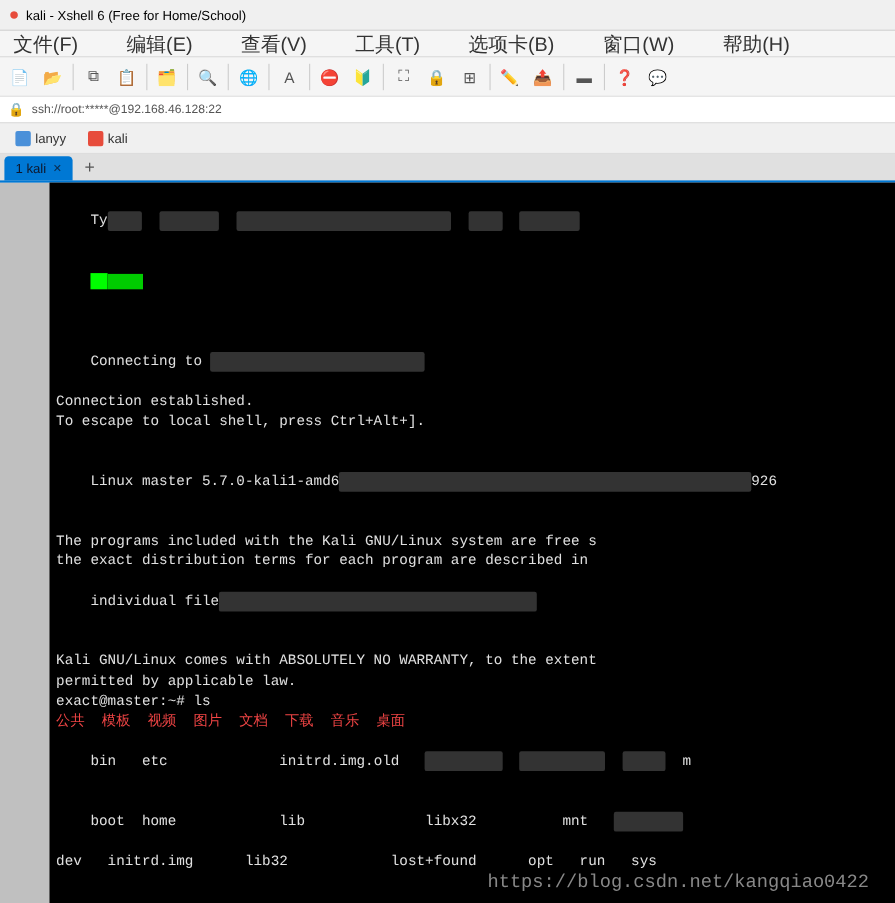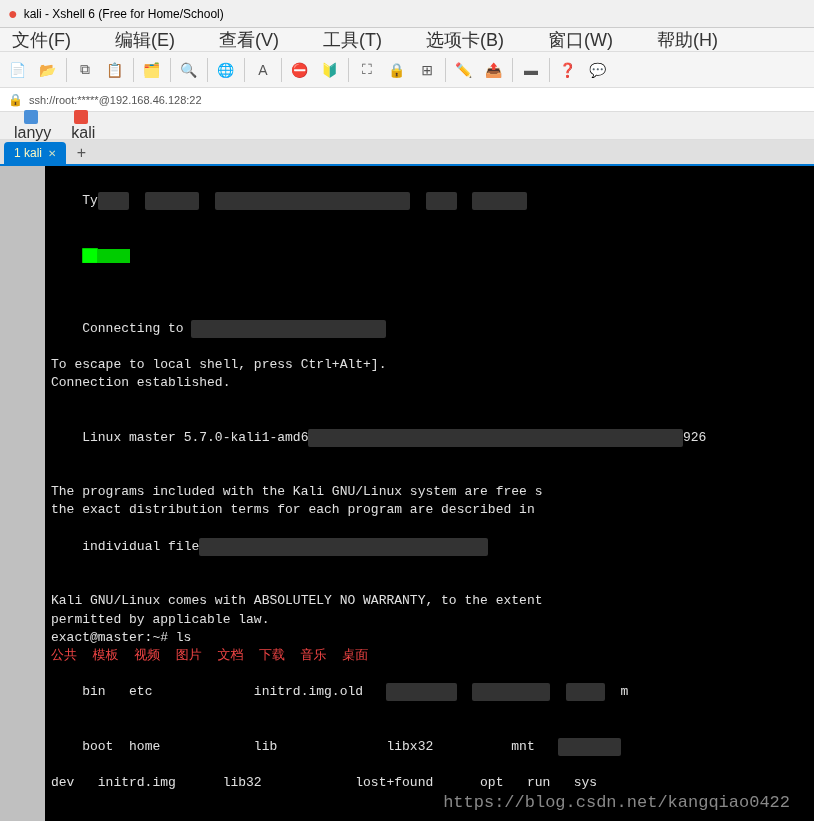--- a/index.html
+++ b/index.html
@@ -67,40 +67,39 @@
     .bookmarks-bar {
       display: flex; align-items: center;
       background: #f0f0f0;
       height: 28px;
       padding: 0 8px;
       border-bottom: 1px solid #ddd;
       gap: 8px;
     }
     .bookmark {
       display: flex; align-items: center;
-      font-size: 16px;
+      font-size: 12px;
       color: #333;
       cursor: pointer;
       padding: 2px 6px;
-      flex-direction: column;
     }
     .bookmark .bk-icon { width: 14px; height: 14px; margin-right: 4px; border-radius: 2px; }
 
     
     .tab-bar {
       display: flex; align-items: flex-end;
       background: #e0e0e0;
       height: 26px;
       padding: 0 0 0 4px;
       border-bottom: 2px solid #0078d4;
     }
     .tab {
       display: flex; align-items: center;
       background: #0078d4;
-      color: #fef9c3;
+      color: #0f172a;
       height: 22px;
       padding: 0 10px;
       font-size: 12px;
       border-radius: 4px 4px 0 0;
       gap: 6px;
       cursor: pointer;
     }
     .tab .tab-close { font-size: 10px; cursor: pointer; opacity: 0.8; }
     .tab-add {
       width: 22px; height: 22px;
@@ -219,22 +218,22 @@
   </div>
 
   <div class="line">
     <span class="green">██</span><span style="display:inline-block; width:32px; height:14px; background:#00cc00; vertical-align:text-bottom;"></span>
   </div>
   <div class="line">&nbsp;</div>
 
   <div class="line">
     <span>Connecting to </span><span class="blurred">███  ███  ███  ██████████</span>
   </div>
+  <div class="line">Connection established.</div>
   <div class="line">To escape to local shell, press Ctrl+Alt+].</div>
-  <div class="line">Connection established.</div>
   <div class="line">&nbsp;</div>
 
   <div class="line">
     <span>Linux master 5.7.0-kali1-amd6</span><span class="blurred">███  ██  █████████████  ██  ████████████████████</span><span>926</span>
   </div>
   <div class="line">&nbsp;</div>
 
   <div class="line">The programs included with the Kali GNU/Linux system are free s</div>
   <div class="line">the exact distribution terms for each program are described in</div>
   <div class="line">

